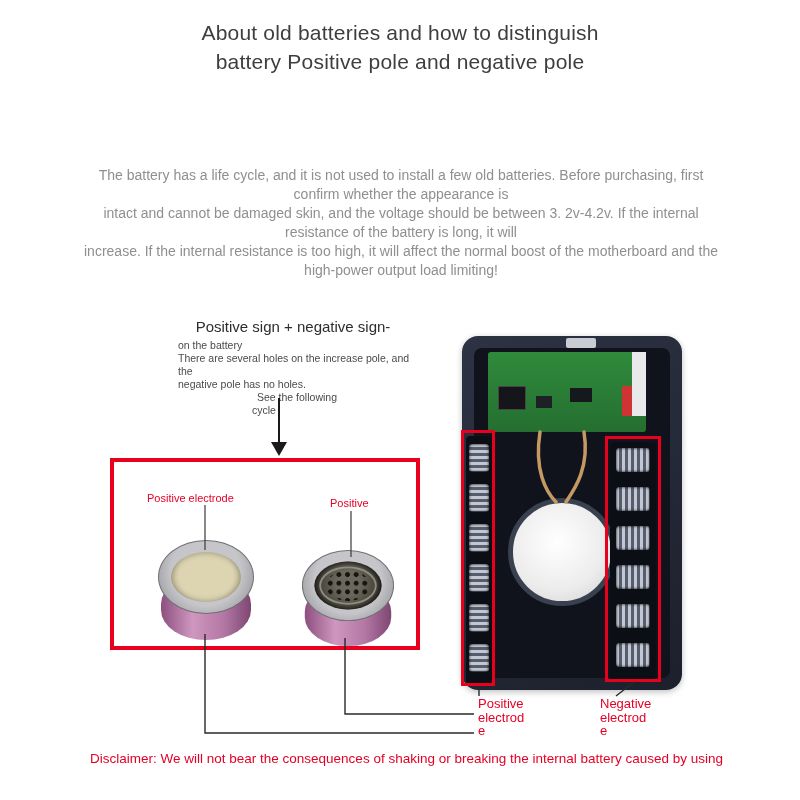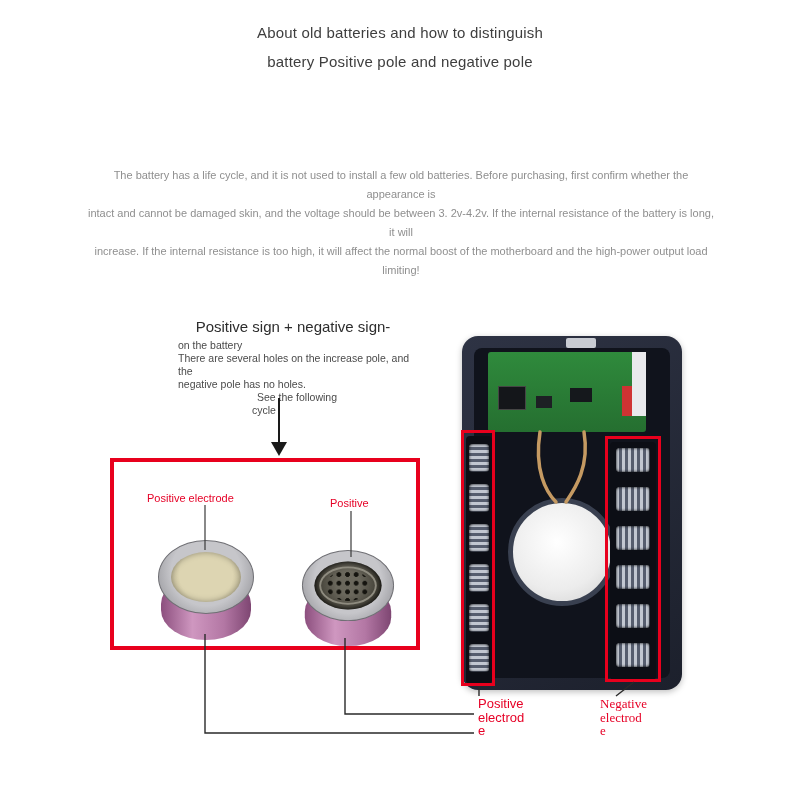--- a/index.html
+++ b/index.html
@@ -1,24 +1,24 @@
 <!DOCTYPE html>
 <html><head>
 <meta charset="utf-8">
 <style>
   html,body{margin:0;padding:0;background:#fff;}
   .stage{position:relative;width:800px;height:800px;background:#ffffff;overflow:hidden;
          font-family:"Liberation Sans",sans-serif;}
   .abs{position:absolute;}
   
   .title{left:0;top:18px;width:800px;text-align:center;color:#3e3e3e;
-         font-size:15px;font-weight:500;line-height:29px;letter-spacing:.2px;}
+         font-size:21px;font-weight:500;line-height:29px;letter-spacing:.2px;}
   
   .intro{left:84px;top:166px;width:634px;text-align:center;color:#8f8f8f;
-         font-size:11px;line-height:19px;}
+         font-size:14px;line-height:19px;}
   .warning{left:84px;top:230px;width:634px;text-align:center;color:#e60026;
            font-size:11.5px;line-height:18px;}
   
   .guide{left:162px;top:318px;width:262px;color:#3f3f3f;}
   .guide .head{text-align:center;font-size:15px;color:#2d2d2d;margin-bottom:4px;}
   .guide .ln{font-size:10.5px;line-height:13px;color:#4a4a4a;padding-left:16px;}
   .guide .see{padding-left:95px;}
   .guide .fig{padding-left:90px;}
   
   .bat-box{left:110px;top:458px;width:310px;height:192px;border:4px solid #e8001d;box-sizing:border-box;}
@@ -58,21 +58,21 @@
   .spring.l{left:469px;width:20px;height:28px;
             background:repeating-linear-gradient(180deg,#c2c7d1 0 3px,#565d6e 3px 6px);}
   .spring.r{left:616px;width:34px;height:24px;
             background:repeating-linear-gradient(90deg,#c2c7d1 0 3px,#565d6e 3px 6px);}
   .hl-box{border:3px solid #e8001d;box-sizing:border-box;background:transparent;}
   .hl-l{left:461px;top:430px;width:34px;height:256px;}
   .hl-r{left:605px;top:436px;width:56px;height:246px;}
   
   .elec{color:#e60026;font-size:13px;line-height:13.5px;}
   .elec-pos{left:478px;top:697px;width:70px;}
-  .elec-neg{left:600px;top:697px;width:70px;font-family:Liberation Serif, serif;}
+  .elec-neg{left:600px;top:697px;width:70px;}
   
   .disclaimer{left:90px;top:748px;width:640px;color:#e60026;font-size:13.5px;line-height:22px;}
   svg.lines{position:absolute;left:0;top:0;pointer-events:none;}
 </style>
 </head>
 <body>
 
 <div class="stage">
 
   <div class="abs title">
@@ -150,20 +150,21 @@
     <div>electrod</div>
     <div>e</div>
   </div>
   <div class="abs elec elec-neg">
     <div>Negative</div>
     <div>electrod</div>
     <div>e</div>
   </div>
 
   <div class="abs disclaimer">
+    <div>Disclaimer: We will not bear the consequences of shaking or breaking the internal battery caused by using</div>
   </div>
 
   <svg class="lines" width="800" height="800">
 
     <line x1="279" y1="398" x2="279" y2="444" stroke="#1a1a1a" stroke-width="2"></line>
     <polygon points="279,456 271,442 287,442" fill="#1a1a1a"></polygon>
 
     <line x1="205" y1="505" x2="205" y2="550" stroke="#3a3a3a" stroke-width="1.2"></line>
     <line x1="351" y1="511" x2="351" y2="557" stroke="#3a3a3a" stroke-width="1.2"></line>
 

